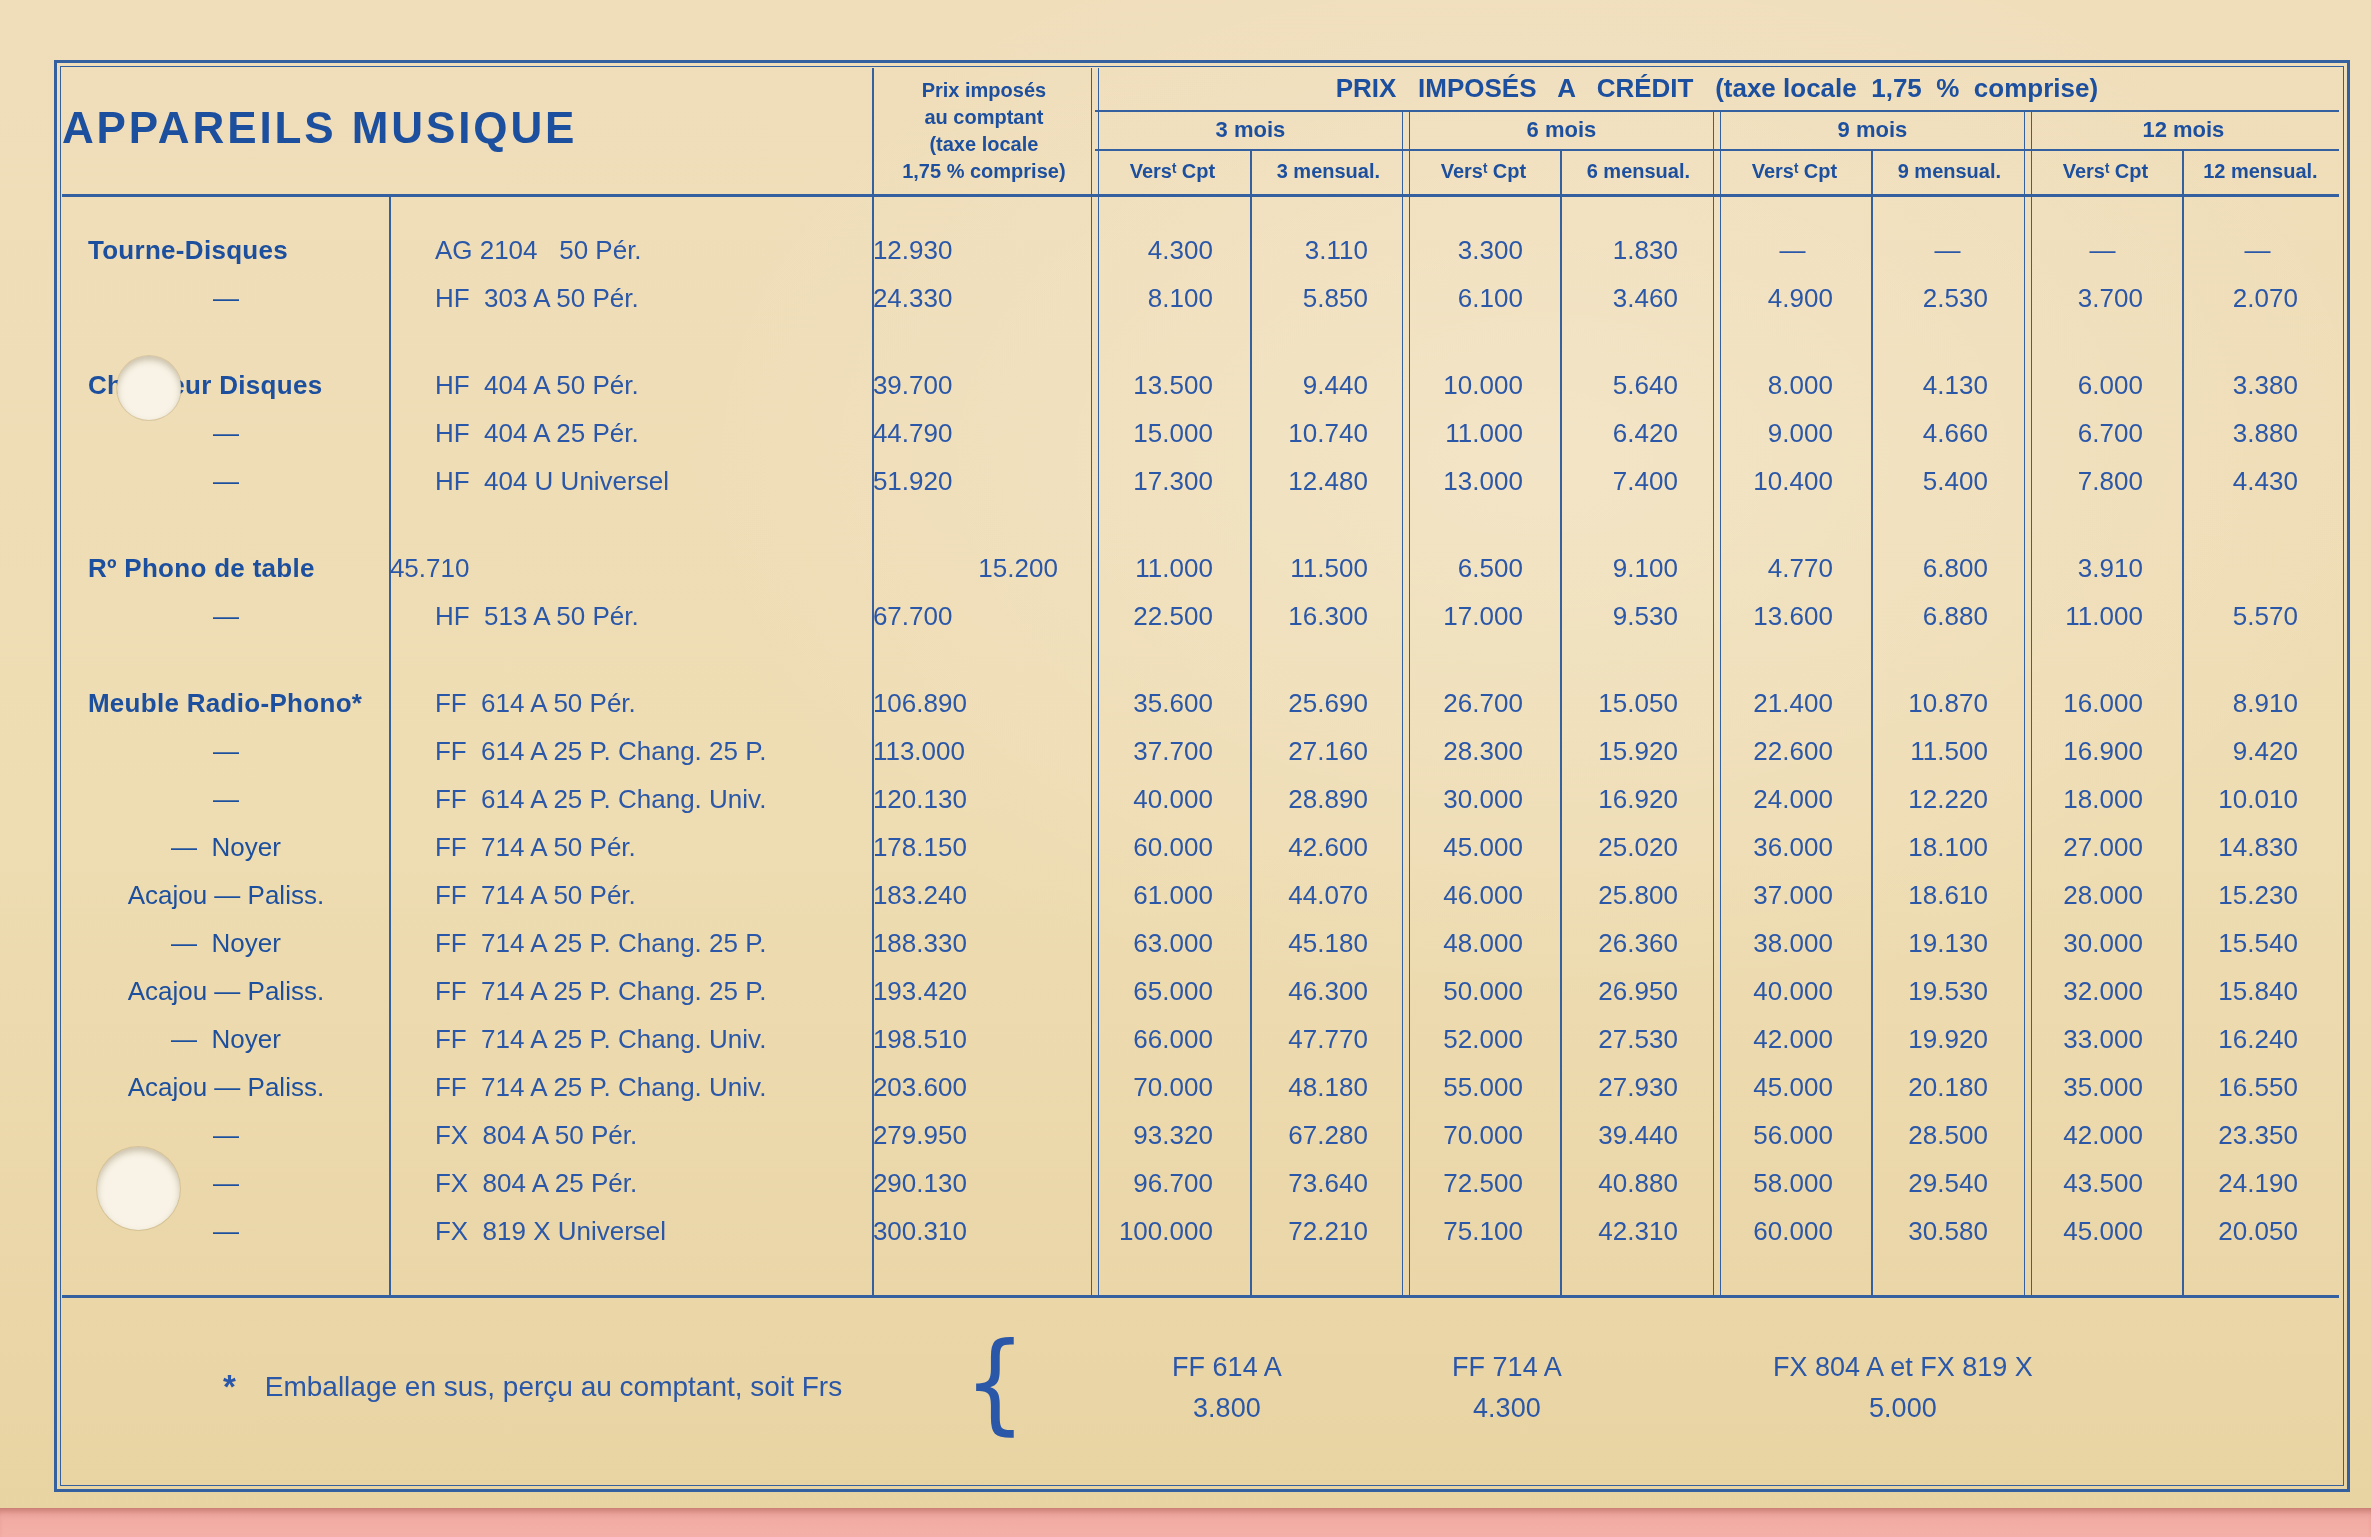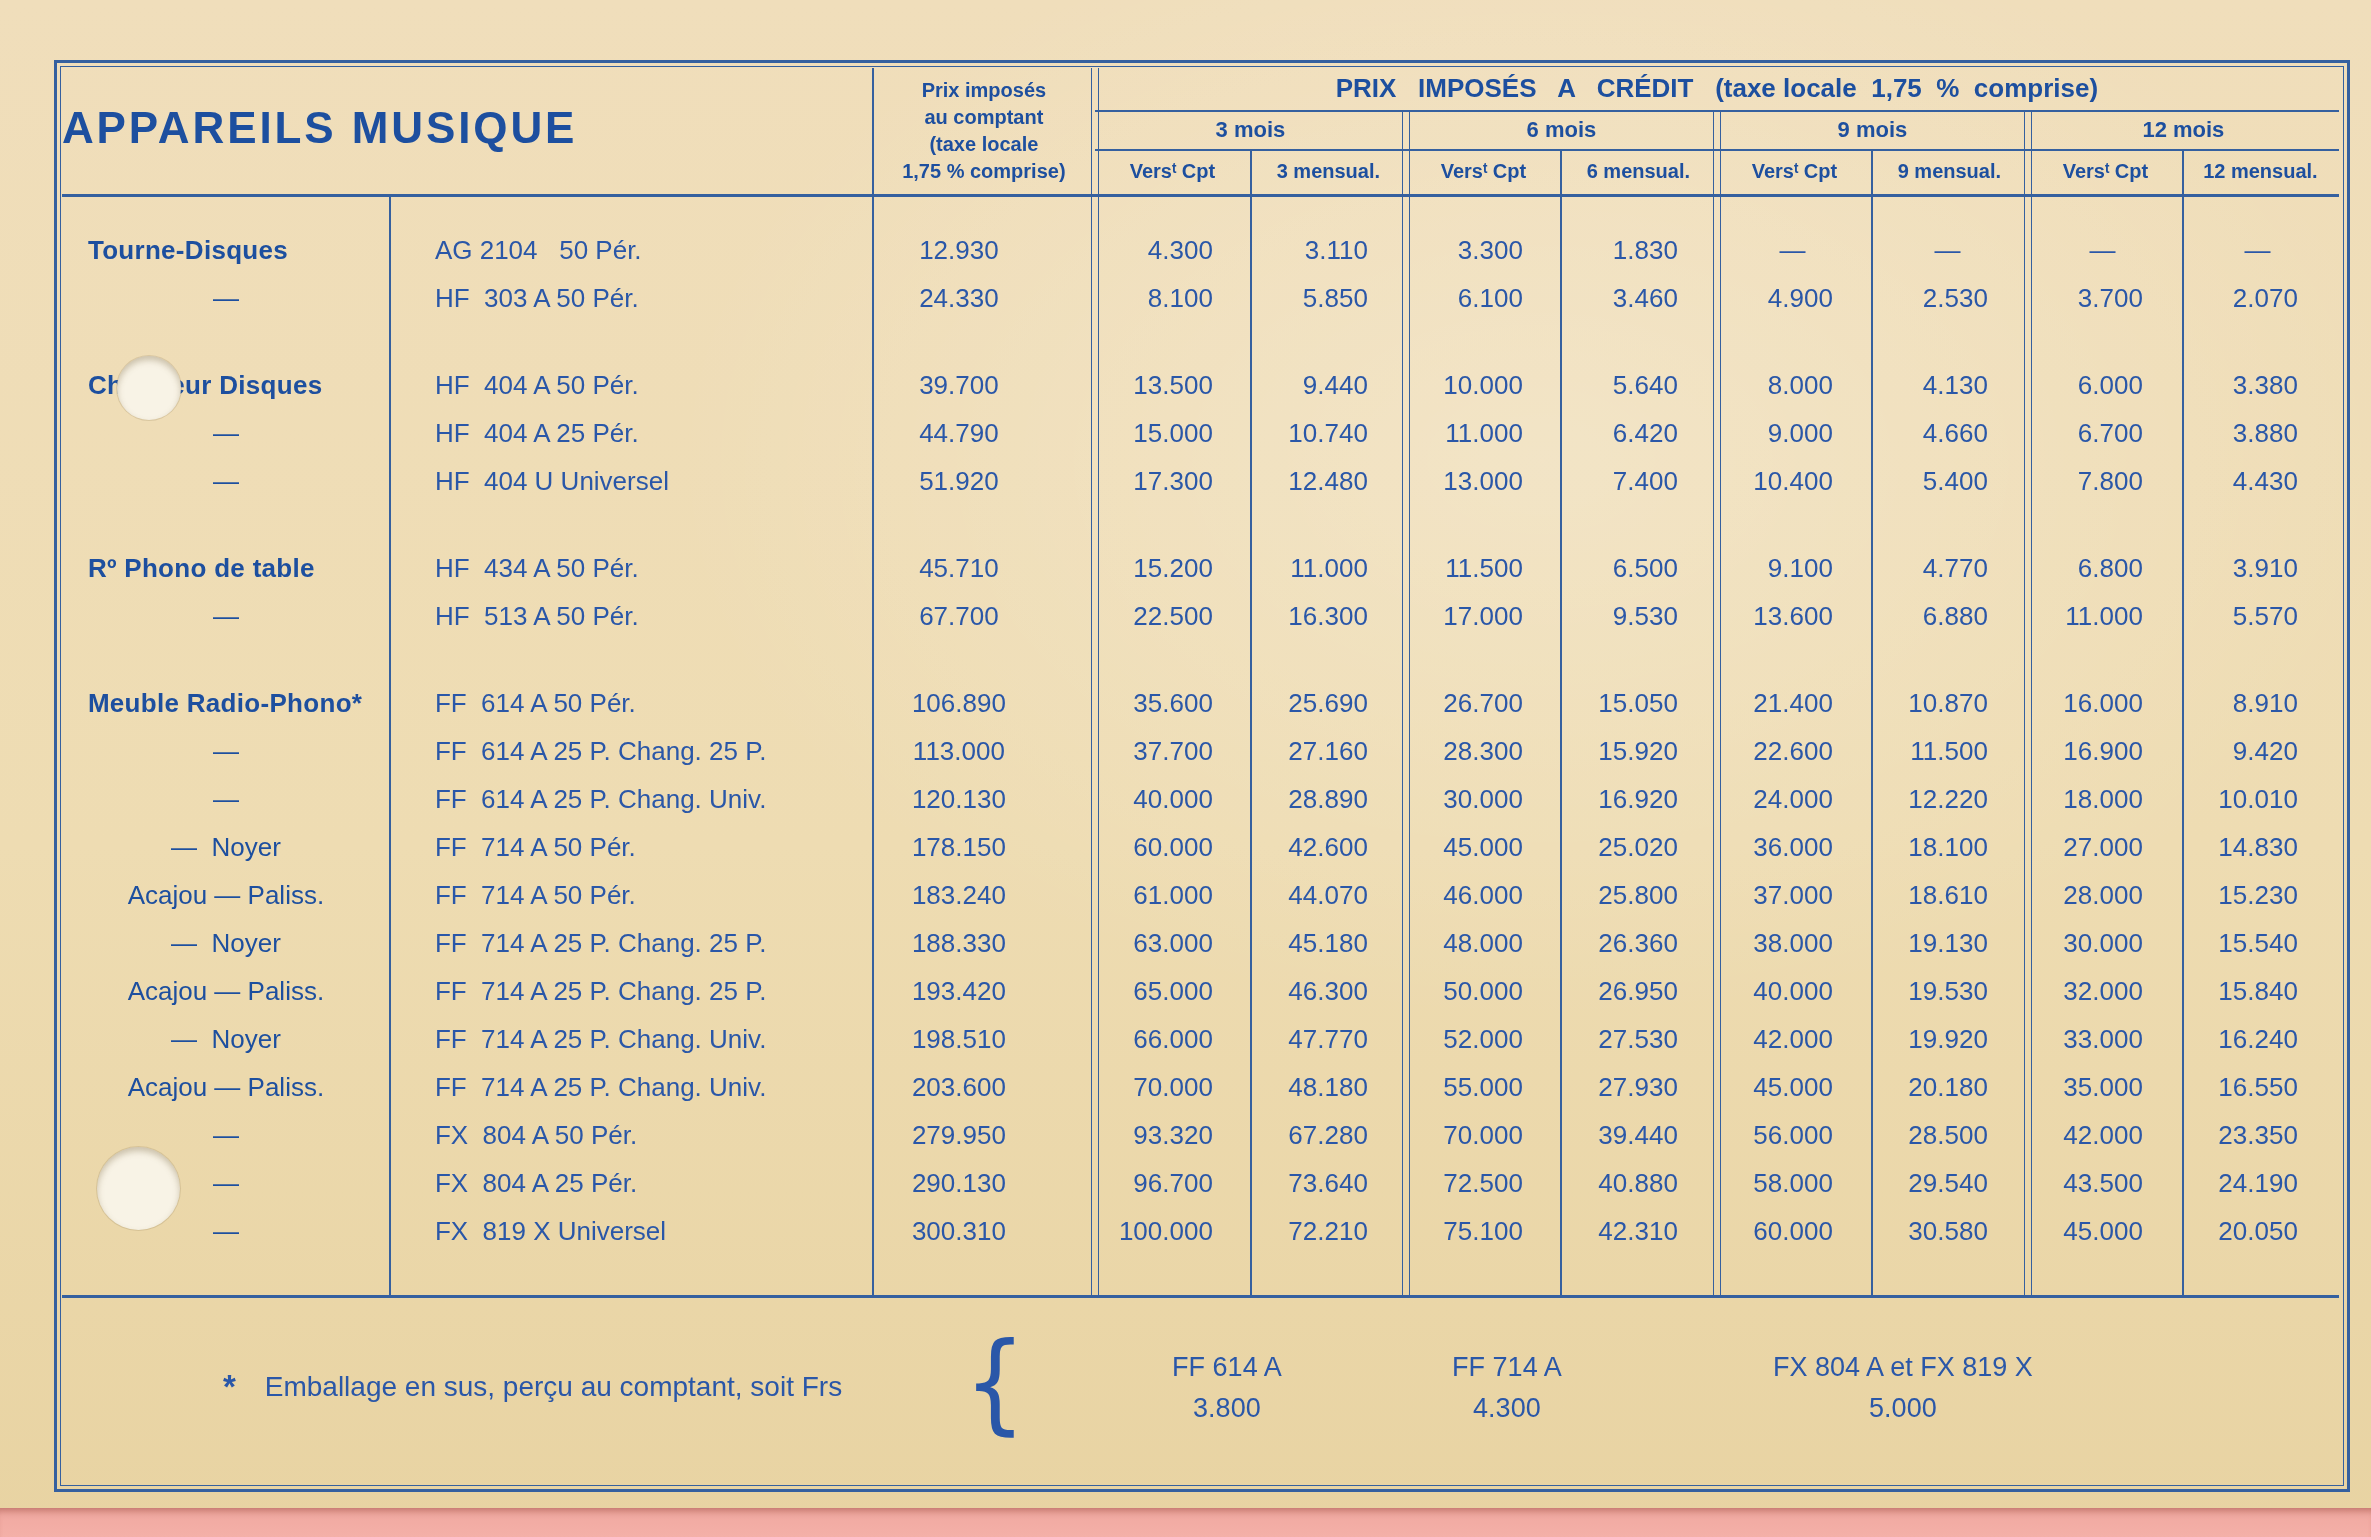--- a/index.html
+++ b/index.html
@@ -72,21 +72,21 @@
   .row{
     display:grid;
     grid-template-columns:328px 483px 222px repeat(8,155px);
     height:48px;align-items:center;
   }
   .gap-row{height:39px;}
   .cell{font-size:26px;color:var(--ink);}
   .cat{text-align:center;white-space:pre;font-weight:400;color:var(--ink-dark);}
   .cat-bold{text-align:left;padding-left:26px;font-weight:700;letter-spacing:0.3px;}
   .model{text-align:left;padding-left:45px;white-space:pre;}
-  .cash{text-align:center;padding-right:50px;}
+  .cash{text-align:left;padding-right:50px;}
   .val{text-align:right;padding-right:37px;}
   .val.dash{text-align:center;padding-right:0;}
 
   
   .footer{position:absolute;left:16px;top:1227px;width:2277px;height:185px;text-decoration:underline;}
   .note{
     position:absolute;left:145px;top:50%;transform:translateY(-50%);
     font-size:28px;color:var(--ink);
   }
   .note .star{font-weight:700;font-size:33px;margin-right:29px;vertical-align:-1.9px;}
@@ -226,21 +226,20 @@
     <div class="cell val">13.000</div>
     <div class="cell val">7.400</div>
     <div class="cell val">10.400</div>
     <div class="cell val">5.400</div>
     <div class="cell val">7.800</div>
     <div class="cell val">4.430</div>
   </div>
             <div class="gap-row"></div>
             <div class="row">
     <div class="cell cat cat-bold">Rº Phono de table</div>
-    <div class="cell model">HF  434 A 50 Pér.</div>
     <div class="cell cash">45.710</div>
     <div class="cell val">15.200</div>
     <div class="cell val">11.000</div>
     <div class="cell val">11.500</div>
     <div class="cell val">6.500</div>
     <div class="cell val">9.100</div>
     <div class="cell val">4.770</div>
     <div class="cell val">6.800</div>
     <div class="cell val">3.910</div>
   </div>

